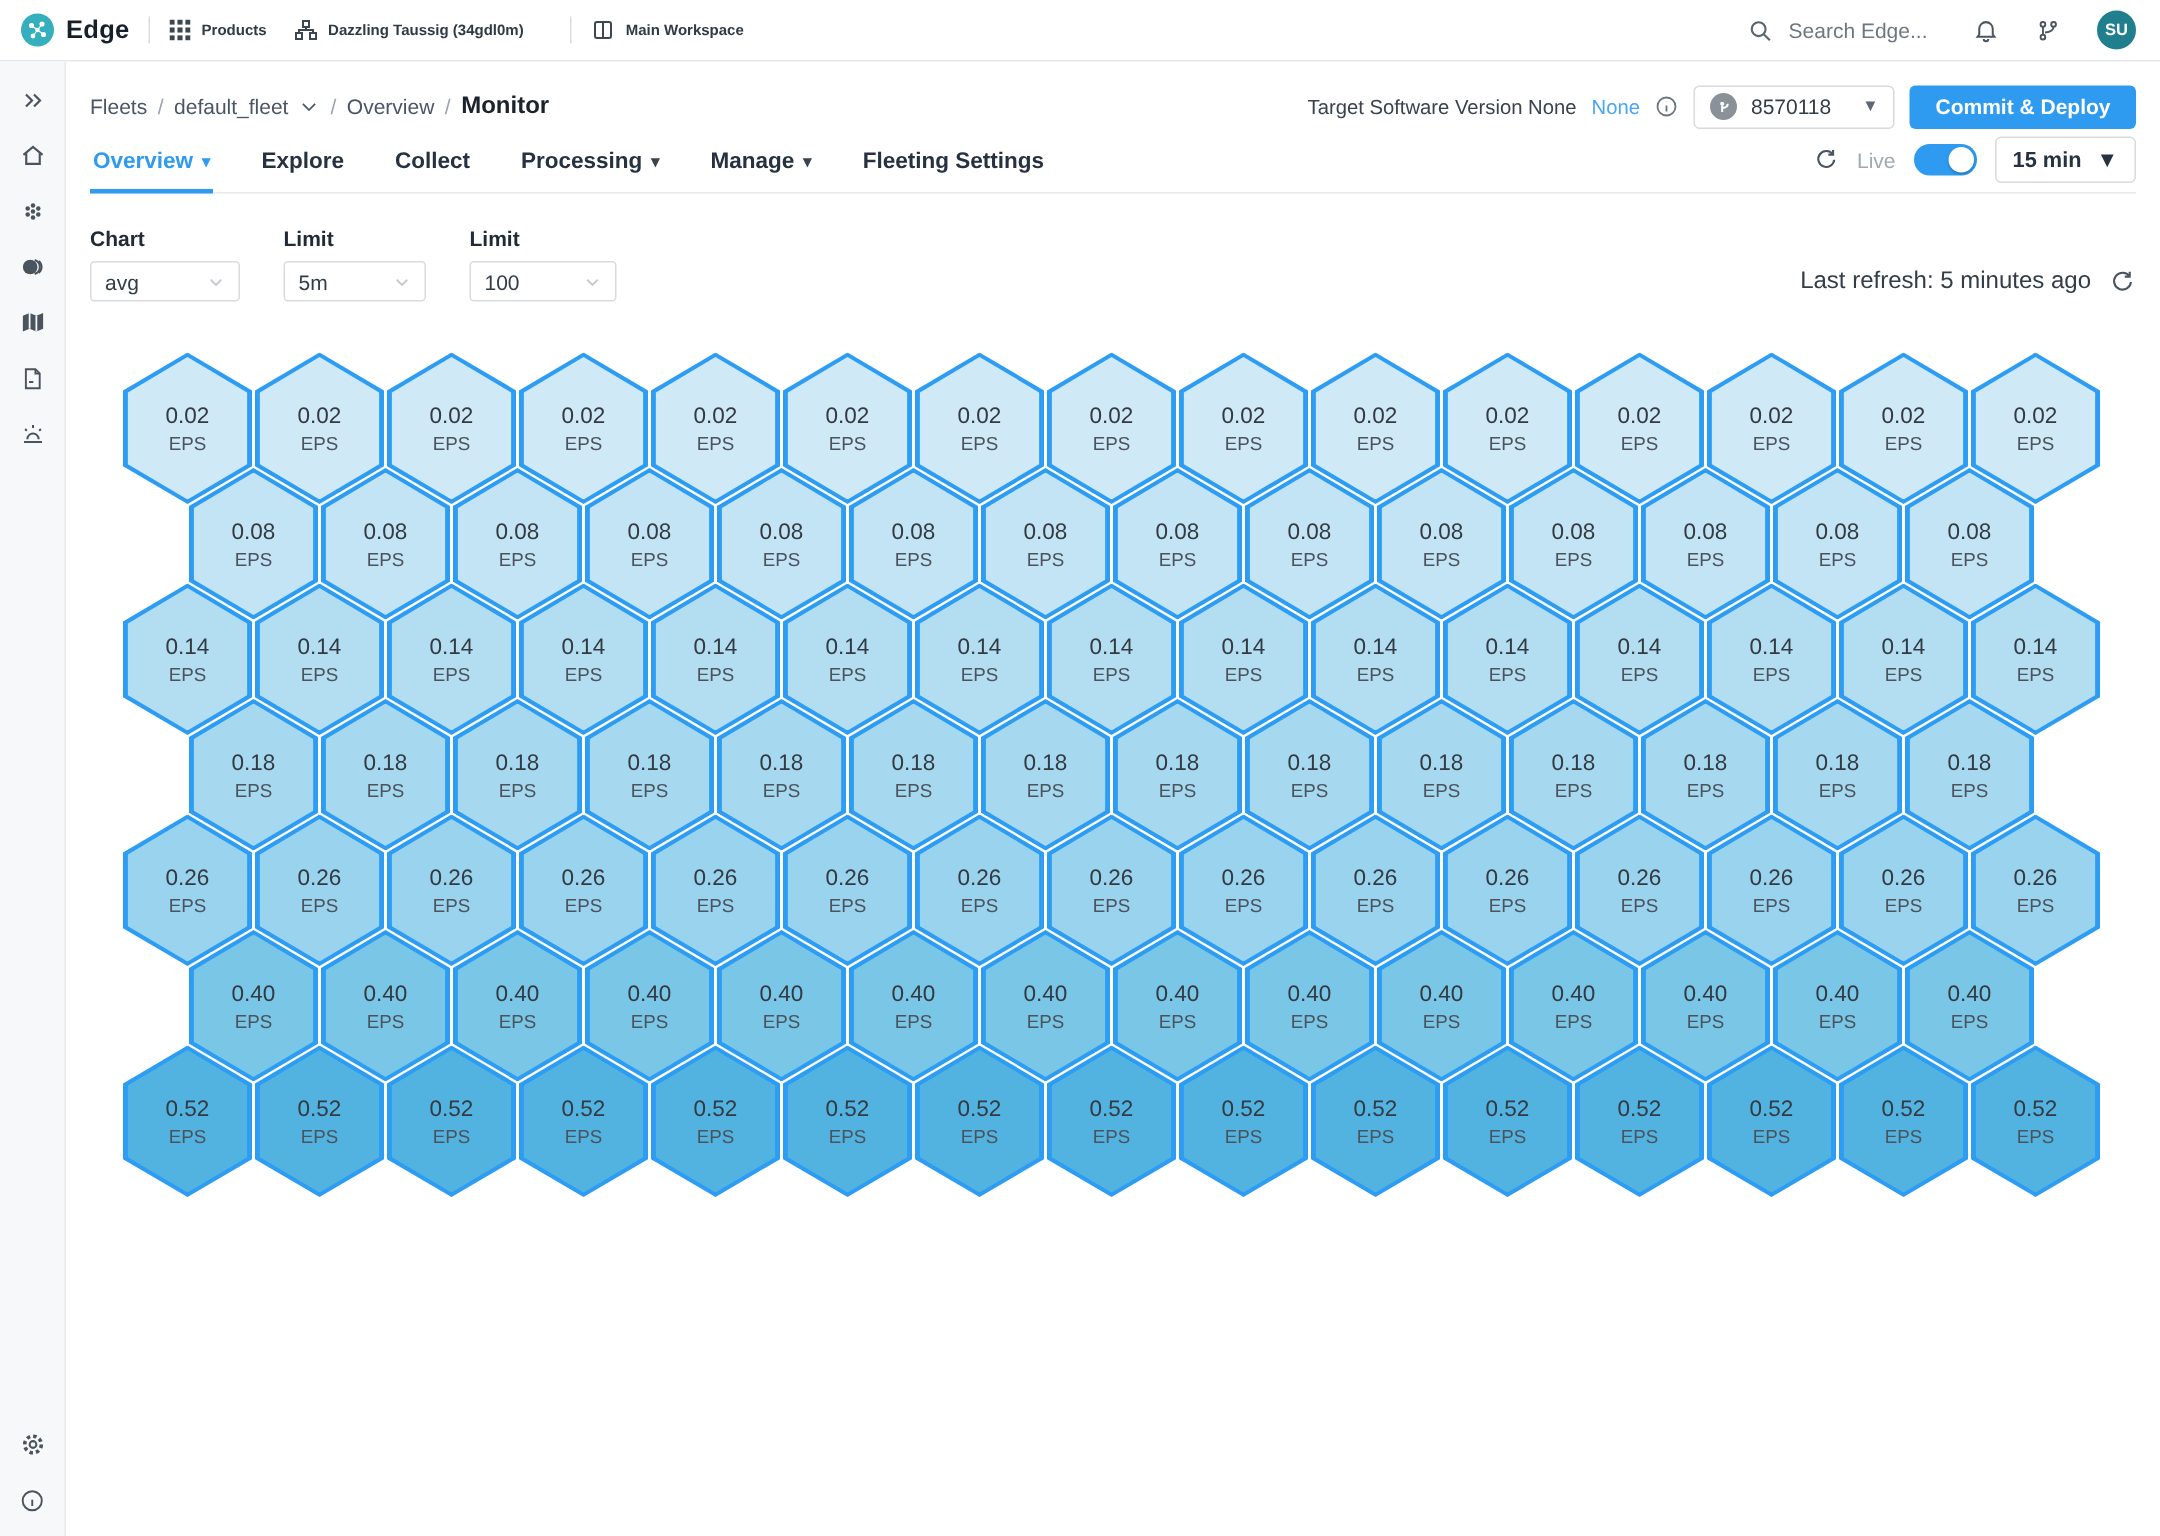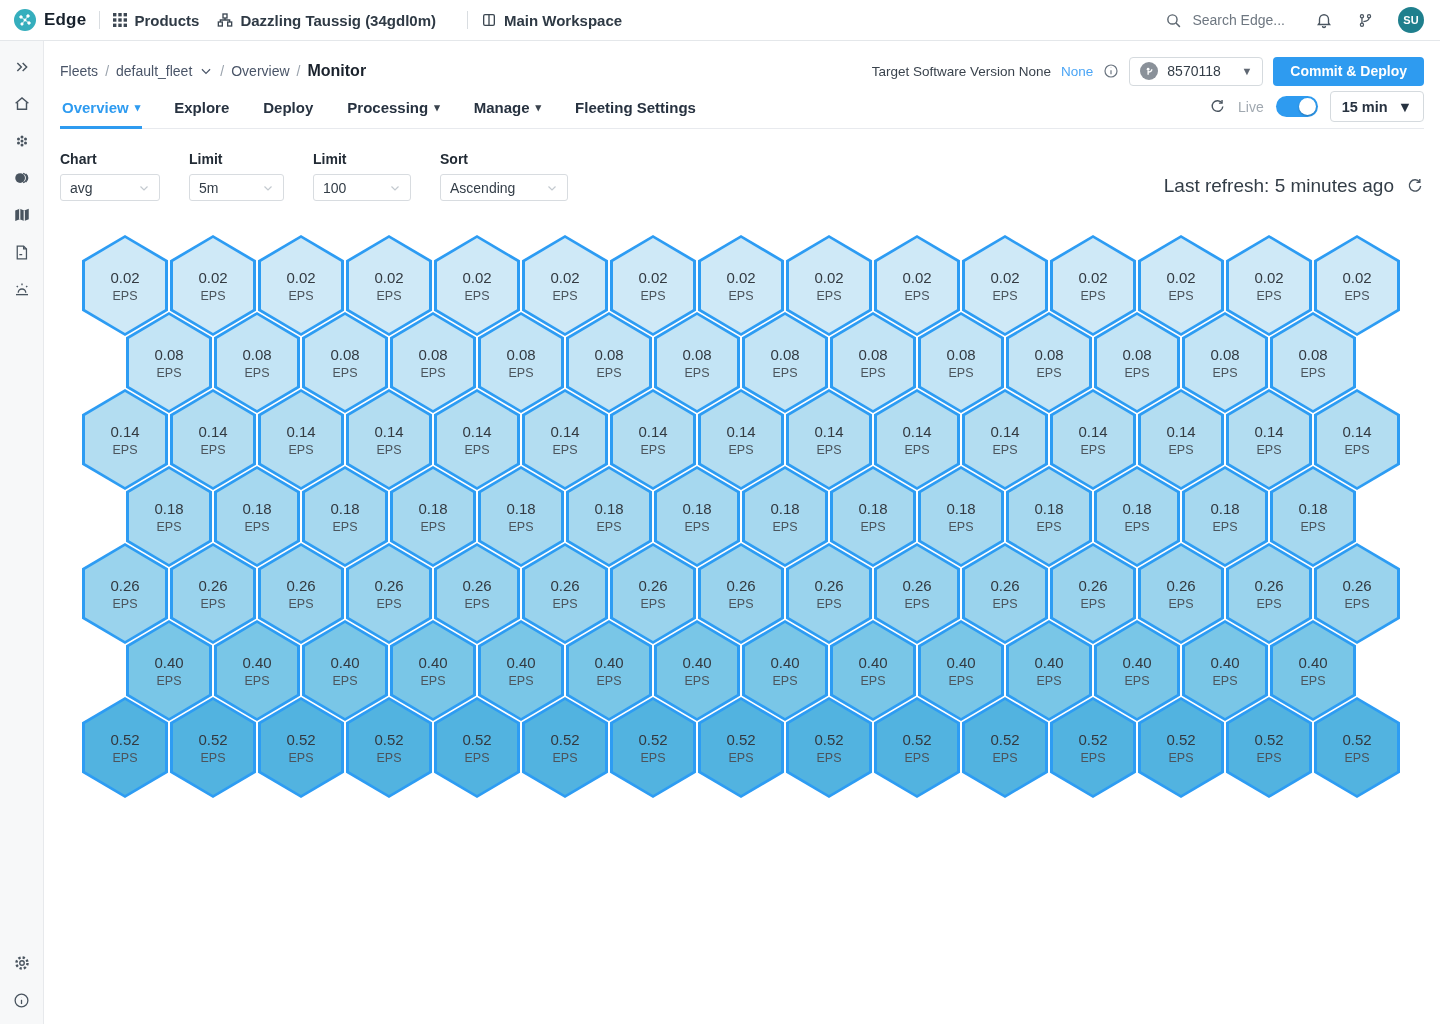--- a/index.html
+++ b/index.html
@@ -9,21 +9,21 @@
 
   
   .topbar { height:41px; flex:0 0 41px; background:#fff; border-bottom:1px solid #e4e7ea;
     display:flex; align-items:center; justify-content:space-between; padding:0 16px 0 14px; }
   .tb-left, .tb-right { display:flex; align-items:center; }
   .logo { width:22px; height:22px; border-radius:50%; background:#35aebd; display:inline-flex;
     align-items:center; justify-content:center; margin-right:8px; }
   .brand { font-size:17px; font-weight:700; color:#16202b; letter-spacing:.2px; }
   .tb-div { width:1px; height:18px; background:#d9dde1; margin:0 13px; }
   .tb-item { display:flex; align-items:center; gap:7px; background:none; border:none;
-    font-family:inherit; font-size:15px; font-weight:600; color:#2f3a45; cursor:pointer; margin-right:18px; }
+    font-family:inherit; font-size:10px; font-weight:600; color:#2f3a45; cursor:pointer; margin-right:18px; }
   .tb-item svg { color:#3c4752; }
   .search { display:flex; align-items:center; gap:10px; color:#6e7781; font-size:14px; margin-right:30px; }
   .tb-icon { background:none; border:none; color:#4a5560; margin-right:24px; cursor:pointer; display:flex; }
   .avatar { width:26px; height:26px; border-radius:50%; background:#1f7f8d; color:#fff;
     font-size:11px; font-weight:700; display:flex; align-items:center; justify-content:center; }
 
   
   .shell { flex:1; display:flex; min-height:0; }
   .sidebar { width:44px; flex:0 0 44px; background:#f7f8f9; border-right:1px solid #e7e9ec;
     display:flex; flex-direction:column; align-items:center; padding:14px 0 12px; gap:13px; }
@@ -81,21 +81,21 @@
     align-items:center; justify-content:space-between; padding:0 9px; cursor:pointer; }
   .fselect span { font-size:14px; color:#333d47; }
   .fselect .chev { color:#c3c9cf; display:flex; }
   .f-chart  .fselect { width:100px; }
   .f-measure .fselect { width:235px; }
   .f-during .fselect { width:95px; }
   .f-limit  .fselect { width:98px; }
   .f-sort   .fselect { width:128px; }
   .filters-spacer { flex:1; }
   .last-refresh { display:flex; align-items:center; gap:12px; margin-bottom:4px; }
-  .last-refresh span { font-size:19px; color:#333d47; }
+  .last-refresh span { font-size:16px; color:#333d47; }
 
   
   .hexgrid { position:relative; margin:34px 0 0 22px; height:580px; }
   .hex { position:absolute; width:86px; height:101px;
     clip-path:polygon(50% 0,100% 25%,100% 75%,50% 100%,0 75%,0 25%); cursor:pointer; }
   .hex-in { position:absolute; left:3px; top:3px; width:80px; height:95px;
     clip-path:polygon(50% 0,100% 25%,100% 75%,50% 100%,0 75%,0 25%);
     display:flex; flex-direction:column; align-items:center; justify-content:center; gap:3px; }
   .hex-val { font-size:15px; color:#333a41; }
   .hex-unit { font-size:12.5px; color:#4b545c; }
@@ -294,21 +294,21 @@
       <div class="tabs-row">
         <nav class="tabs">
           <button class="tab active">
             <span>Overview</span>
             <span class="caret-dark">▾</span>
           </button>
           <button class="tab">
             <span>Explore</span>
           </button>
           <button class="tab">
-            <span>Deploy</span>
+            <span>Collect</span>
           </button>
           <button class="tab">
             <span>Processing</span>
             <span class="caret-dark">▾</span>
           </button>
           <button class="tab">
             <span>Manage</span>
             <span class="caret-dark">▾</span>
           </button>
           <button class="tab">
@@ -360,31 +360,20 @@
           <span class="fg-label">Limit</span>
           <div class="fselect">
             <span>100</span>
             <span class="chev">
               <svg width="12" height="12" viewBox="0 0 24 24" fill="none" stroke="currentColor" stroke-width="2.4">
                   <path d="M5 9l7 7 7-7"></path>
                 </svg>
               </span>
           </div>
         </div>
-        <div class="fg f-sort">
-          <span class="fg-label">Sort</span>
-          <div class="fselect">
-            <span>Ascending</span>
-            <span class="chev">
-              <svg width="12" height="12" viewBox="0 0 24 24" fill="none" stroke="currentColor" stroke-width="2.4">
-                  <path d="M5 9l7 7 7-7"></path>
-                </svg>
-              </span>
-          </div>
-        </div>
         <div class="filters-spacer"></div>
         <div class="last-refresh">
           <span>Last refresh: 5 minutes ago</span>
           <button class="refresh-ic">
             <svg width="18" height="18" viewBox="0 0 24 24" fill="none" stroke="currentColor" stroke-width="1.9">
               <path d="M18.2 7A7.5 7.5 0 1 0 19.5 12"></path>
                 <path d="M18.4 2.8v4.4H14"></path>
             </svg>
           </button>
         </div>

